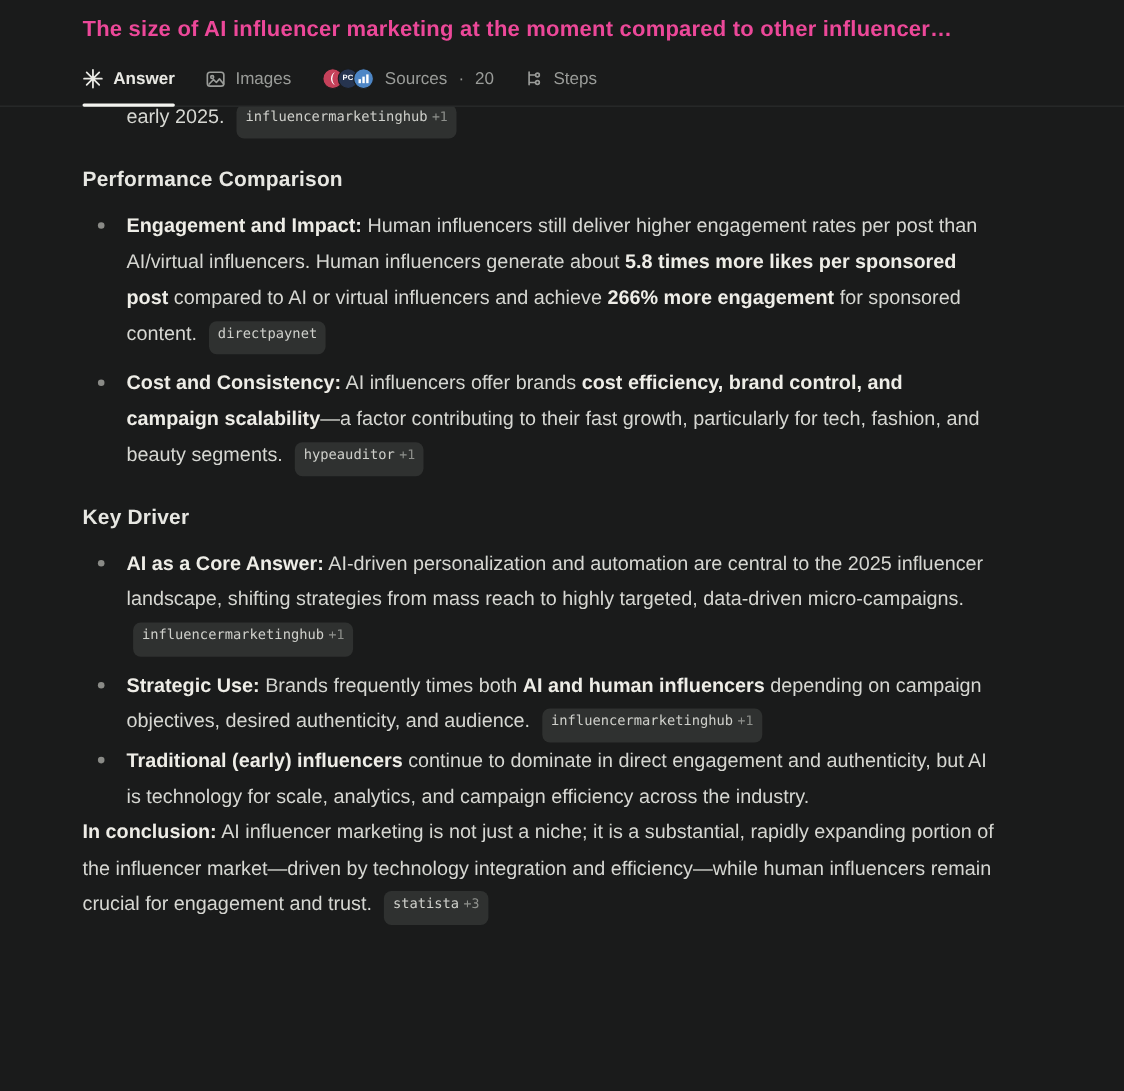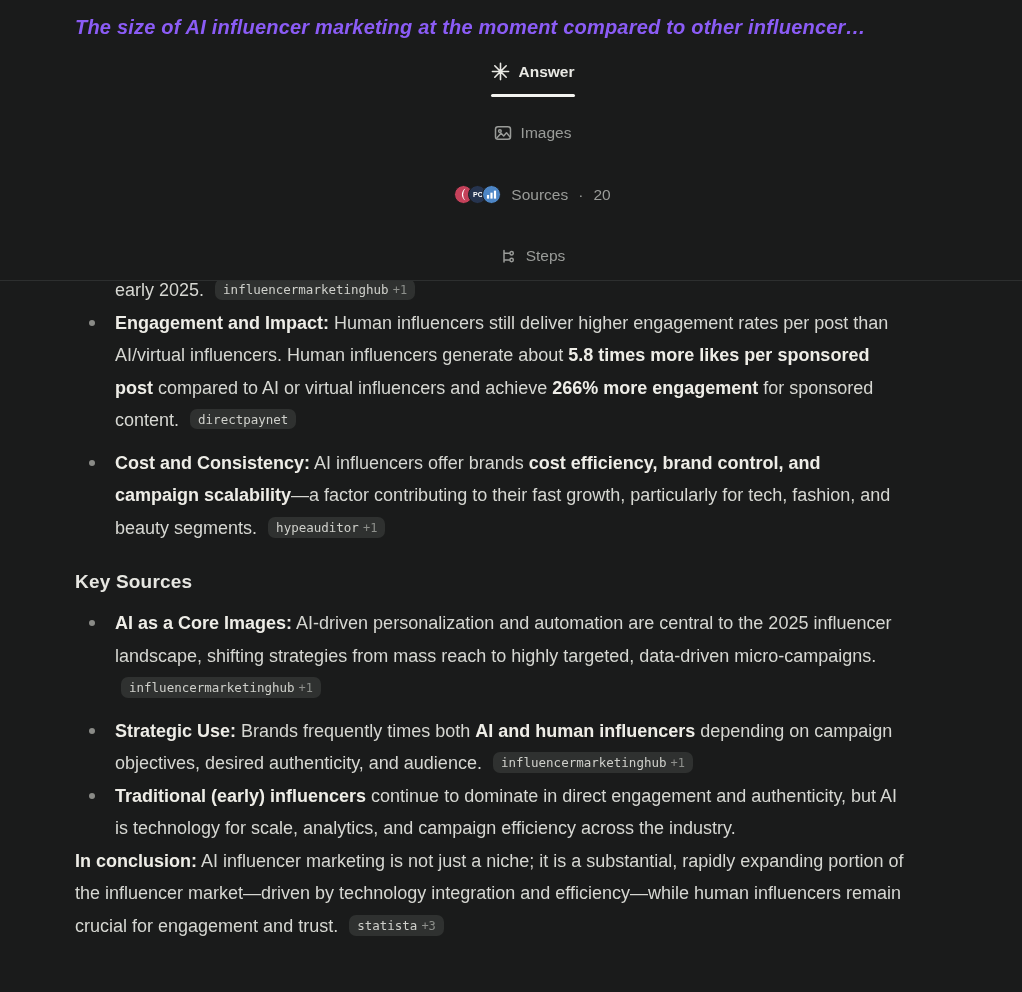--- a/index.html
+++ b/index.html
@@ -15,28 +15,27 @@
   
   .header {
     position:relative; z-index:2;
     background:#1a1b1b;
     padding:16px 32px 0 75px;
     border-bottom:1px solid #2d2f2f;
   }
   .title {
     margin:0;
     font-size:20px; font-weight:bold;
-    color:#8b5cf6;
+    color:#ec4899;
     letter-spacing:0.2px;
-    white-space:nowrap; overflow:hidden;font-style:italic;
+    white-space:nowrap; overflow:hidden;
   }
   .tabbar {
     display:flex; align-items:center; gap:28px;
     margin-top:23px;
-    flex-direction:column;
   }
   .tab {
     display:flex; align-items:center; gap:9px;
     position:relative;
     padding-bottom:15px;
     font-size:15.5px;
     color:#9a9c99;
     cursor:pointer;
     white-space:nowrap;
   }
@@ -82,21 +81,21 @@
     position:absolute; left:14px; top:13px;
     width:6px; height:6px; border-radius:50%;
     background:#8a8b87;
   }
   .para { }
 
   .badge {
     display:inline-block;
     background:#2f3130;
     border-radius:7px;
-    padding:1px 8px 0;
+    padding:1px 8px 10px;
     margin-left:6px;
     font-family:"DejaVu Sans Mono", monospace;
     font-size:12.5px; line-height:19px;
     color:#cfd0cb;
     vertical-align:2px;
     white-space:nowrap;
     cursor:pointer;
   }
   .badge .extra { color:#8e908c; margin-left:4px; font-size:12px; }
 </style>
@@ -152,26 +151,27 @@
             <circle cx="11.6" cy="12" r="1.7"></circle>
           </svg>
         </span>
         <span>Steps</span>
       </div>
     </div>
 </div>
 
 <div class="content">
     <div class="partial"><span>early 2025.</span> <span class="badge"><span>influencermarketinghub</span><span class="extra">+1</span></span></div>
+    <h2 class="section">Performance Comparison</h2>
     <ul class="blist">
       <li><strong>Engagement and Impact:</strong><span> Human influencers still deliver higher engagement rates per post than AI/virtual influencers. Human influencers generate about </span><strong>5.8 times more likes per sponsored post</strong><span> compared to AI or virtual influencers and achieve </span><strong>266% more engagement</strong><span> for sponsored content.</span> <span class="badge"><span>directpaynet</span></span></li>
       <li><strong>Cost and Consistency:</strong><span> AI influencers offer brands </span><strong>cost efficiency, brand control, and campaign scalability</strong><span>—a factor contributing to their fast growth, particularly for tech, fashion, and beauty segments.</span> <span class="badge"><span>hypeauditor</span><span class="extra">+1</span></span></li>
     </ul>
-    <h2 class="section">Key Sources</h2>
+    <h2 class="section">Key Driver</h2>
     <ul class="blist">
-      <li><strong>AI as a Core Images:</strong><span> AI-driven personalization and automation are central to the 2025 influencer landscape, shifting strategies from mass reach to highly targeted, data-driven micro-campaigns.</span> <span class="badge"><span>influencermarketinghub</span><span class="extra">+1</span></span></li>
+      <li><strong>AI as a Core Answer:</strong><span> AI-driven personalization and automation are central to the 2025 influencer landscape, shifting strategies from mass reach to highly targeted, data-driven micro-campaigns.</span> <span class="badge"><span>influencermarketinghub</span><span class="extra">+1</span></span></li>
       <li><strong>Strategic Use:</strong><span> Brands frequently times both </span><strong>AI and human influencers</strong><span> depending on campaign objectives, desired authenticity, and audience.</span> <span class="badge"><span>influencermarketinghub</span><span class="extra">+1</span></span></li>
     </ul>
     <ul class="blist">
       <li><strong>Traditional (early) influencers</strong><span> continue to dominate in direct engagement and authenticity, but AI is technology for scale, analytics, and campaign efficiency across the industry.</span></li>
     </ul>
     <div class="para"><strong>In conclusion:</strong><span> AI influencer marketing is not just a niche; it is a substantial, rapidly expanding portion of the influencer market—driven by technology integration and efficiency—while human influencers remain crucial for engagement and trust.</span> <span class="badge"><span>statista</span><span class="extra">+3</span></span></div>
   </div>
 
 </body></html>

